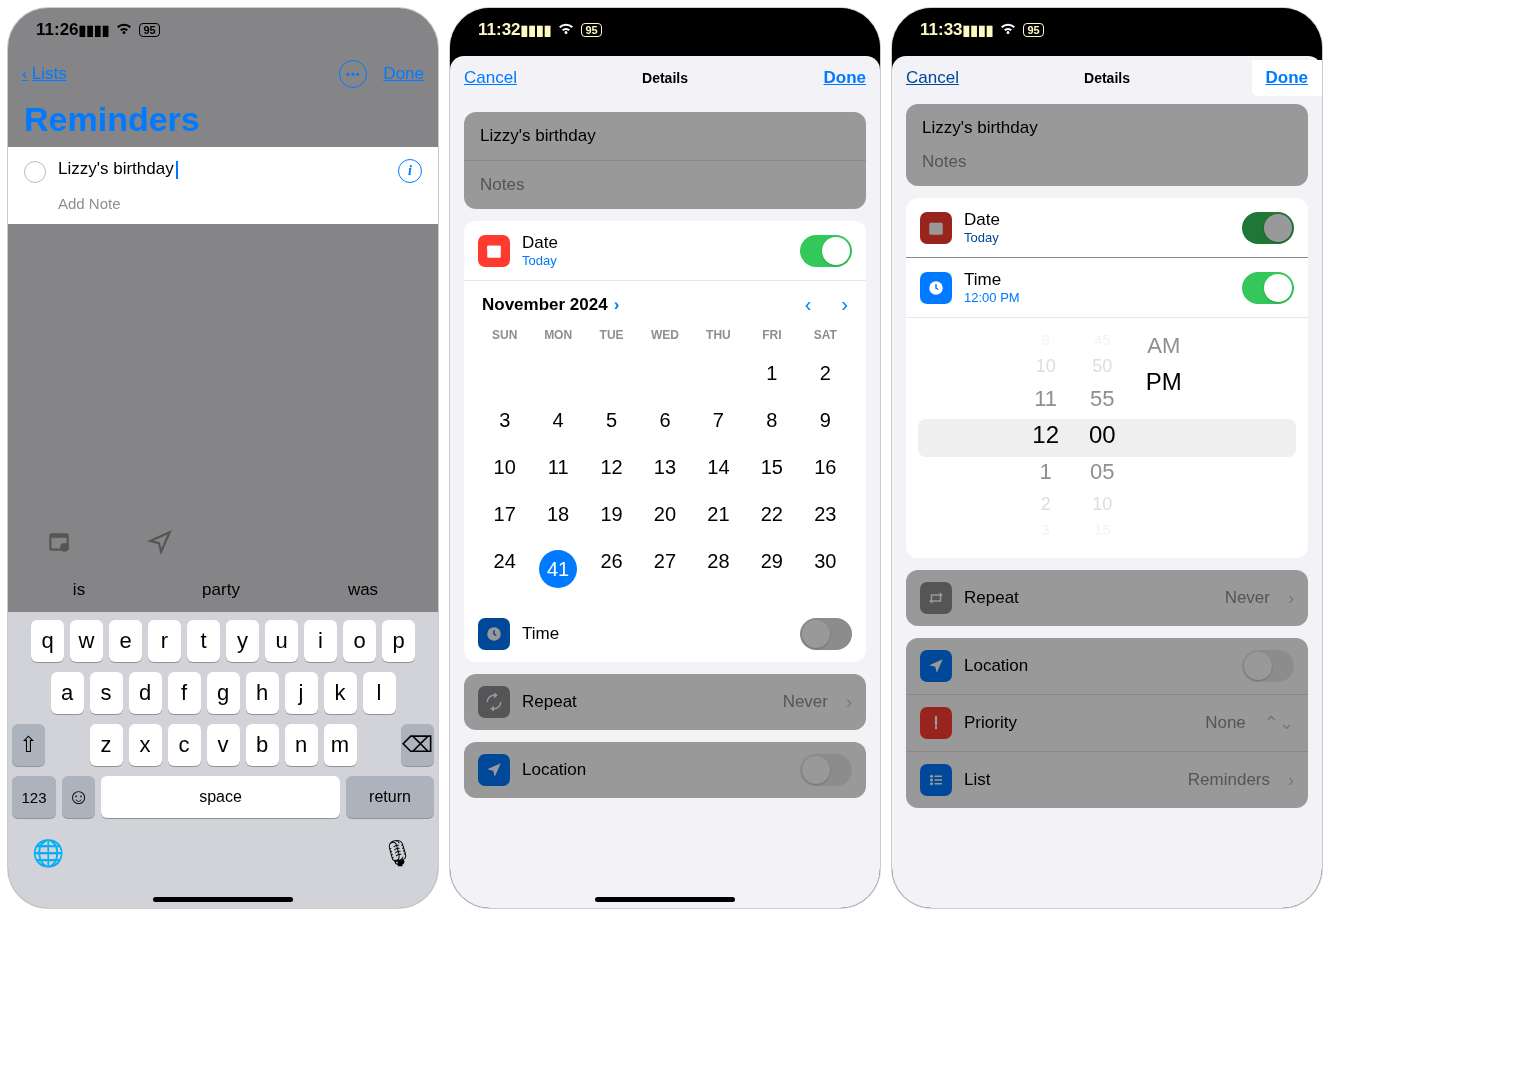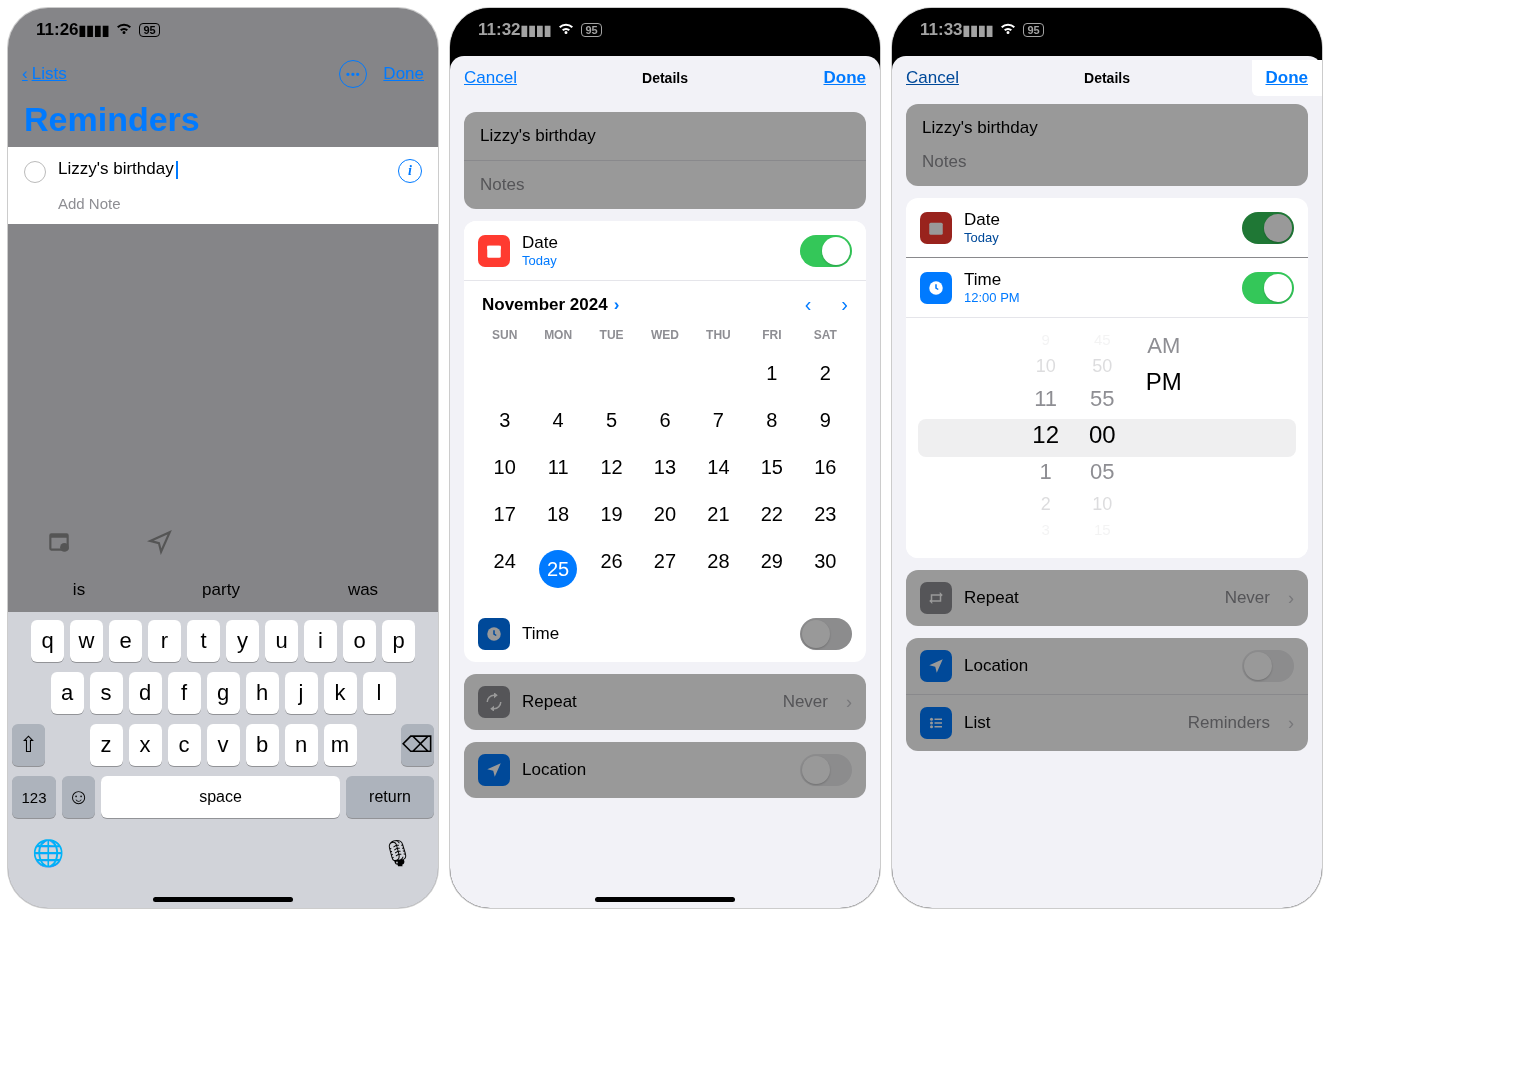--- a/index.html
+++ b/index.html
@@ -1,20 +1,20 @@
 <!DOCTYPE html>
 <html><head>
 <meta charset="utf-8">
 <style>
 *{box-sizing:border-box;margin:0;padding:0;font-family:-apple-system,BlinkMacSystemFont,"Segoe UI",Helvetica,Arial,sans-serif}
 body{background:#fff;display:flex;gap:12px;padding:8px}
 .phone{width:430px;height:900px;border-radius:40px;overflow:hidden;position:relative;background:#f2f2f7;box-shadow:0 0 0 1px #ccc}
 .dim{position:absolute;inset:0;background:rgba(0,0,0,.45);pointer-events:none}
 .status-bar{height:44px;display:flex;align-items:center;padding:0 28px;font-weight:600;font-size:17px;position:relative;z-index:5}
-.status-bar.dark{background:#000;color:#a3a3a3}
+.status-bar.dark{background:#000;color:#fef9c3}
 .status-icons{display:flex;align-items:center;gap:6px;font-size:14px}
 .battery{display:inline-flex;align-items:center;gap:2px;border:1.5px solid currentColor;border-radius:4px;padding:0 3px;font-size:11px;font-weight:700}
 .nav-bar{height:44px;display:flex;align-items:center;justify-content:space-between;padding:0 14px;position:relative;z-index:5}
 .nav-title{position:absolute;left:0;right:0;text-align:center;font-weight:600;font-size:14px;pointer-events:none}
 .link{color:#007aff;font-size:17px;text-decoration:underline}
 .link.big{font-weight:400}
 .back{display:flex;align-items:center;gap:4px}
 .large-title{font-size:34px;font-weight:700;color:#007aff;padding:4px 16px 8px;position:relative;z-index:5}
 .reminder-row{background:#fff;display:flex;align-items:flex-start;gap:12px;padding:12px 16px;position:relative;z-index:10}
 .radio{width:22px;height:22px;border:1.5px solid #bbb;border-radius:50%;margin-top:2px;flex-shrink:0}
@@ -258,21 +258,21 @@
               <div class="cal-day">15</div>
               <div class="cal-day">16</div>
               <div class="cal-day">17</div>
               <div class="cal-day">18</div>
               <div class="cal-day">19</div>
               <div class="cal-day">20</div>
               <div class="cal-day">21</div>
               <div class="cal-day">22</div>
               <div class="cal-day">23</div>
               <div class="cal-day">24</div>
-              <div class="cal-day selected"><span>25</span></div>
+              <div class="cal-day selected"><span>41</span></div>
               <div class="cal-day">26</div>
               <div class="cal-day">27</div>
               <div class="cal-day">28</div>
               <div class="cal-day">29</div>
               <div class="cal-day">30</div>
             </div>
       </div>
       </div>
       <div style="filter:brightness(.6)">
       <div class="detail-row">
@@ -424,20 +424,32 @@
             <svg viewBox="0 0 24 24">
               <path d="M3 11l18-8-8 18-2-8z" fill="#fff"></path>
             </svg>
           </div>
         <div class="row-text">
             <div class="row-label">Location</div>
           </div>
         <div class="toggle"></div>
       </div>
       <div class="detail-row">
+        <div class="icon-box systemred">
+            <svg viewBox="0 0 24 24">
+              <path d="M12 4v10m0 3v2" stroke="#fff" stroke-width="3" stroke-linecap="round"></path>
+            </svg>
+          </div>
+        <div class="row-text">
+            <div class="row-label">Priority</div>
+          </div>
+        <span class="value-txt">None</span>
+        <span class="chev">⌃⌄</span>
+      </div>
+      <div class="detail-row">
         <div class="icon-box blue">
             <svg viewBox="0 0 24 24">
               <circle cx="6" cy="7" r="2" fill="#fff"></circle>
               <circle cx="6" cy="12" r="2" fill="#fff"></circle>
               <circle cx="6" cy="17" r="2" fill="#fff"></circle>
               <rect x="10" y="6" width="10" height="2" fill="#fff"></rect>
               <rect x="10" y="11" width="10" height="2" fill="#fff"></rect>
               <rect x="10" y="16" width="10" height="2" fill="#fff"></rect>
             </svg>
           </div>

